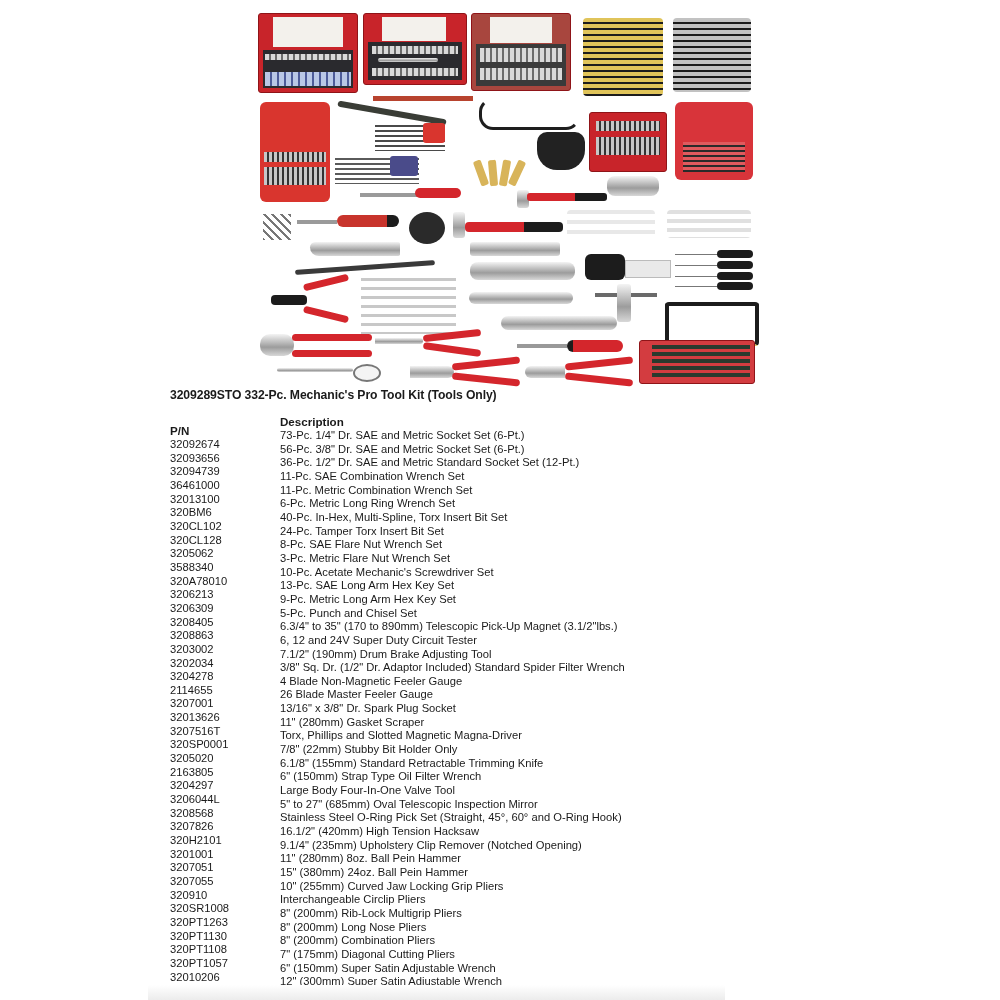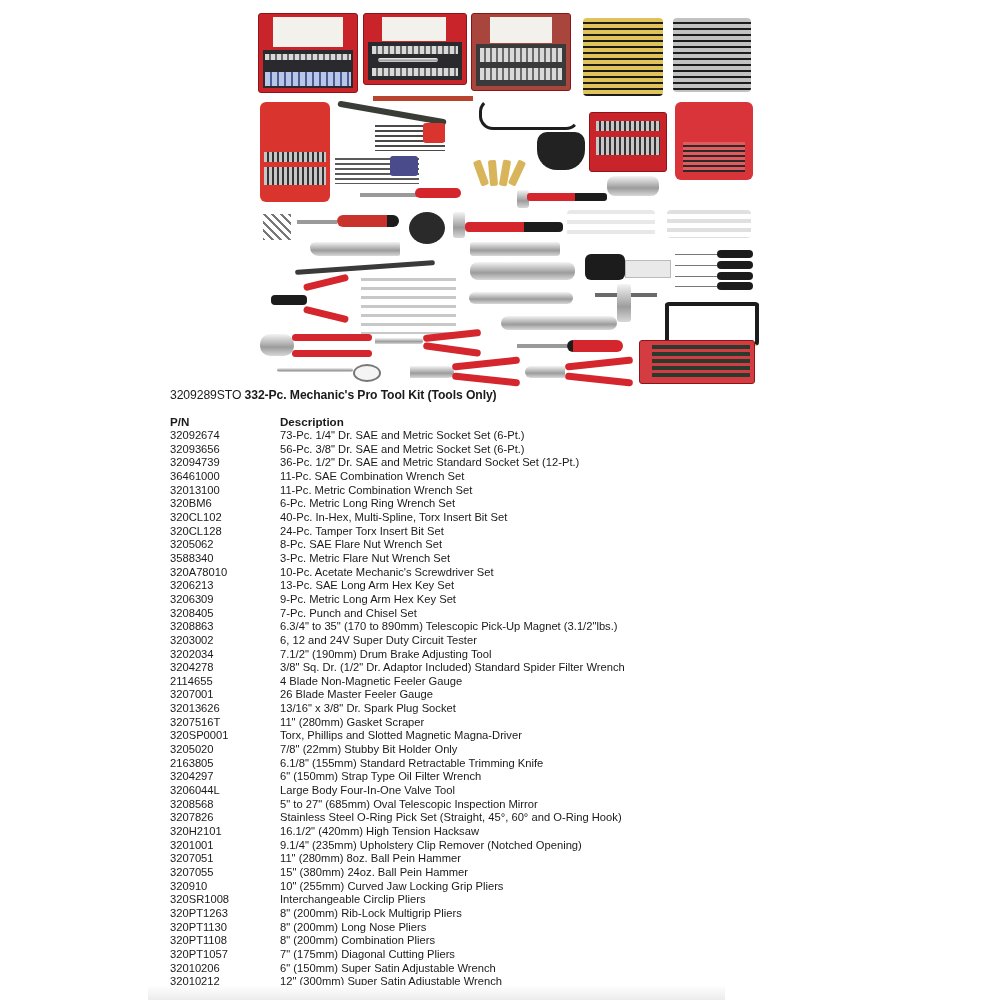--- a/index.html
+++ b/index.html
@@ -25,24 +25,24 @@
   .purple { background:#4a4b8a; border-radius:3px; }
   .sockets { background:repeating-linear-gradient(90deg,#d9d9d9 0 4px,#6b6b6b 4px 6px); }
   .sockets-blue { background:repeating-linear-gradient(90deg,#b9c7e6 0 5px,#4d5b99 5px 7px); }
   .bits { background:repeating-linear-gradient(90deg,#c7c7c7 0 3px,#333 3px 5px); }
   .wrench-rack { background:repeating-linear-gradient(#c2c2c2 0 4px,#1c1c1c 4px 6px); border-radius:4px; }
   .wrench-rack-y { background:repeating-linear-gradient(#e0c45a 0 4px,#1c1c1c 4px 6px); border-radius:4px; }
 
   
   .kit-title { position:absolute; left:170px; top:388px; font-size:12.2px; font-weight:bold;
                letter-spacing:-0.1px; white-space:nowrap; }
-  .kit-title .code { font-weight:normal; }
+  .kit-title .code { font-weight:bold; }
   .table { position:absolute; left:170px; top:415px; }
   .row { height:13.67px; line-height:13.67px; font-size:11.2px; white-space:nowrap; position:relative; }
-  .row .pn { position:absolute; left:0; }
+  .row .pn { position:absolute; left:0;margin-top:9px; }
   .row .desc { position:absolute; left:110px; }
   .row.header { font-weight:bold; font-size:11.6px; height:14px; line-height:14px; margin-bottom:0; }
 </style>
 </head>
 <body>
 
 <div class="photo" role="img" aria-label="332-Pc. Mechanic's Pro Tool Kit contents photo">
 
   <div class="p case-red" style="left:3px;top:3px;width:98px;height:78px;">
     <div class="p case-lid" style="left:14px;top:3px;width:70px;height:30px;"></div>
@@ -223,21 +223,21 @@
       <div class="row">
         <span class="pn">3206213</span>
         <span class="desc">13-Pc. SAE Long Arm Hex Key Set</span>
       </div>
       <div class="row">
         <span class="pn">3206309</span>
         <span class="desc">9-Pc. Metric Long Arm Hex Key Set</span>
       </div>
       <div class="row">
         <span class="pn">3208405</span>
-        <span class="desc">7-Pc. Punch and Chisel Set</span>
+        <span class="desc">5-Pc. Punch and Chisel Set</span>
       </div>
       <div class="row">
         <span class="pn">3208863</span>
         <span class="desc">6.3/4" to 35" (170 to 890mm) Telescopic Pick-Up Magnet (3.1/2"lbs.)</span>
       </div>
       <div class="row">
         <span class="pn">3203002</span>
         <span class="desc">6, 12 and 24V Super Duty Circuit Tester</span>
       </div>
       <div class="row">

